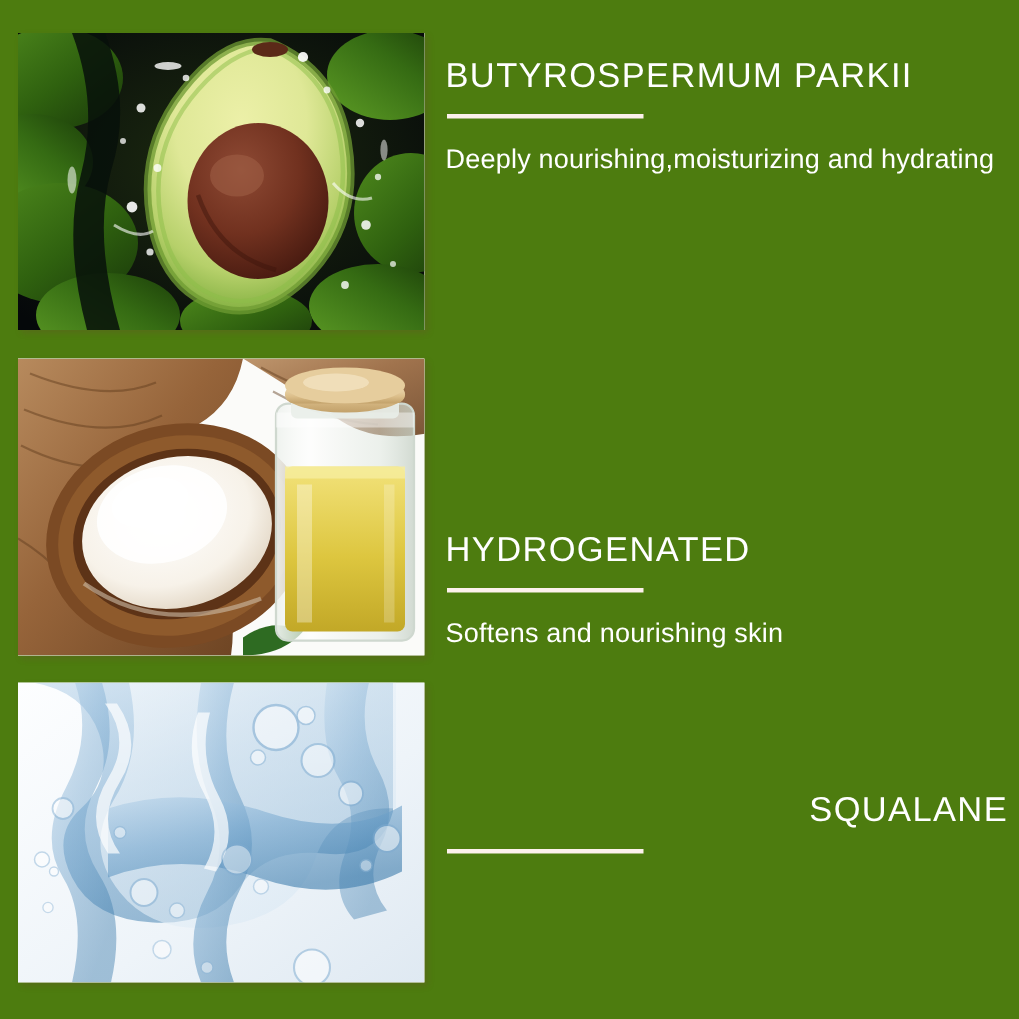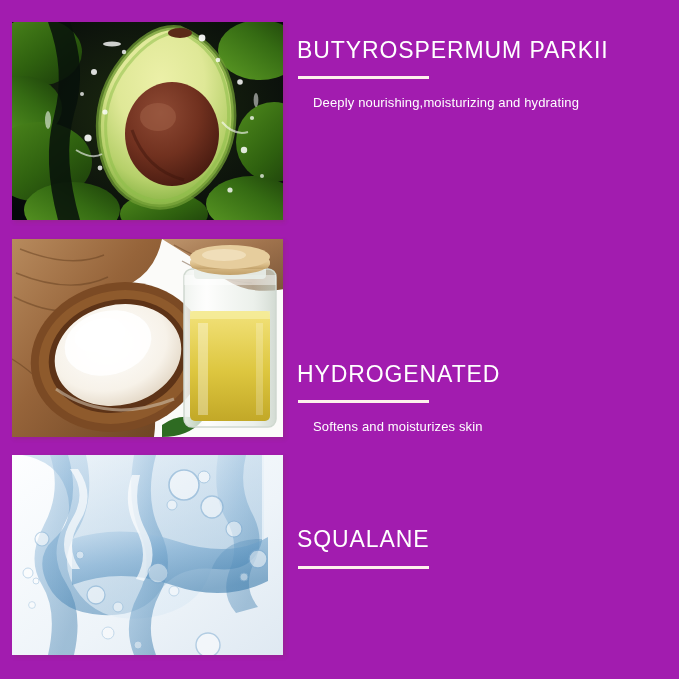--- a/index.html
+++ b/index.html
@@ -9,21 +9,21 @@
   body {
     width: 679px;
     height: 679px;
     overflow: hidden;
     font-family: "Liberation Sans", sans-serif;
   }
   .page {
     position: relative;
     width: 679px;
     height: 679px;
-    background: #a21caf;
+    background: #4d7c0f;
     box-sizing: border-box;
   }
 
   
   .ingredient-row {
     position: absolute;
     left: 0;
     width: 679px;
   }
   .row-1 { top: 22px;  height: 198px; }
@@ -47,44 +47,43 @@
     left: 297px;
     top: 0;
     width: 375px;
     height: 100%;
     display: flex;
     flex-direction: column;
     justify-content: center;
   }
   .copy.copy-1 { padding-top: 16px; justify-content: flex-start; }
   .copy.copy-2 { justify-content: flex-end; }
-  .copy.copy-3 { justify-content: center; }
+  .copy.copy-3 { justify-content: center; text-align: right; }
 
   .ing-title {
     color: #ffffff;
     font-size: 23px;
     letter-spacing: 0.9px;
     line-height: 1.1;
     font-weight: 400;
     white-space: nowrap;
   }
   .rule {
     width: 131px;
     height: 3px;
     background: #fdf1ec;
     margin: 13px 0 14px 1px;
   }
   .ing-desc {
     color: #ffffff;
-    font-size: 13px;
+    font-size: 18px;
     line-height: 1.55;
     font-weight: 400;
     max-width: 372px;
     letter-spacing: 0.15px;
-    margin-left: 16px;
   }
 </style>
 </head>
 <body>
 
 <div class="page">
 
   <div class="ingredient-row row-1">
     <div class="thumb">
       <svg viewBox="0 0 271 198" preserveAspectRatio="none">
@@ -237,21 +236,21 @@
         <ellipse cx="218" cy="24" rx="40" ry="12" fill="url(#cork)"></ellipse>
         <rect x="178" y="18" width="80" height="12" rx="6" fill="url(#cork)"></rect>
         <ellipse cx="218" cy="18" rx="40" ry="12" fill="#e6cd9d"></ellipse>
         <ellipse cx="212" cy="16" rx="22" ry="6" fill="#f3e2c0" opacity="0.8"></ellipse>
       </svg>
     </div>
 
     <div class="copy copy-2">
       <div class="ing-title">HYDROGENATED</div>
       <div class="rule"></div>
-      <div class="ing-desc">Softens and moisturizes skin</div>
+      <div class="ing-desc">Softens and nourishing skin</div>
     </div>
   </div>
 
   <div class="ingredient-row row-3">
     <div class="thumb">
       <svg viewBox="0 0 271 200" preserveAspectRatio="none">
         <defs>
           <linearGradient id="gelBg" x1="0" y1="0" x2="1" y2="1">
             <stop offset="0%" stop-color="#fdfeff"></stop>
             <stop offset="60%" stop-color="#eef4f9"></stop>

